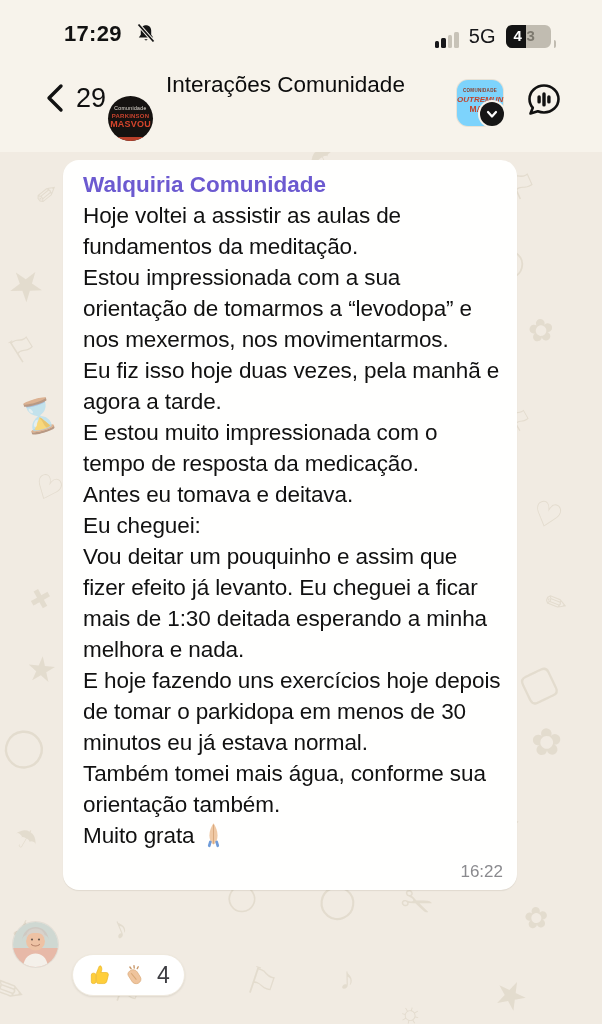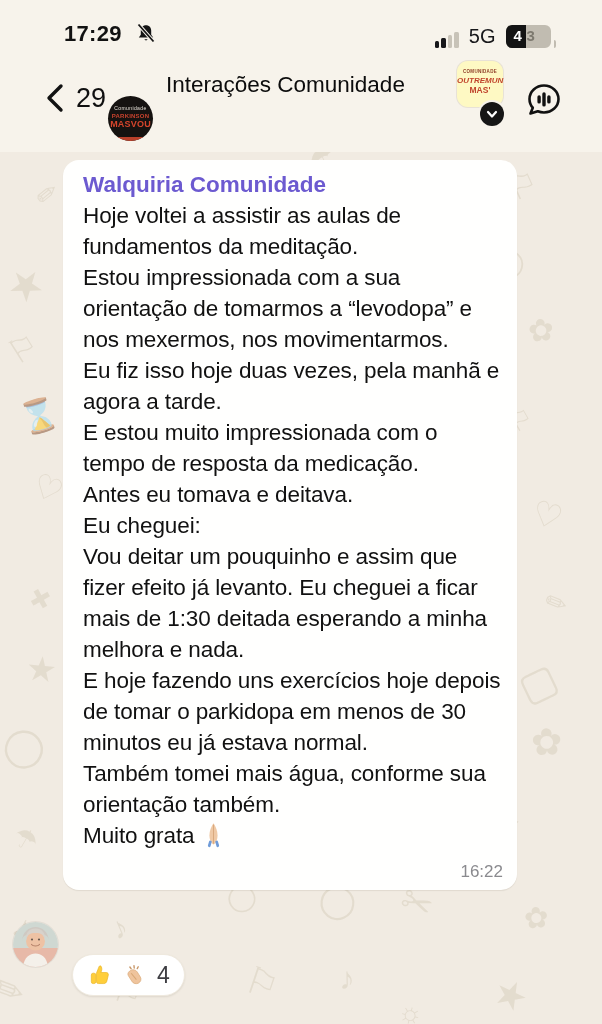--- a/index.html
+++ b/index.html
@@ -42,22 +42,22 @@
     background:#151210;color:#fff;overflow:hidden;text-align:center;cursor:pointer;
   }
   .g-avatar .t1{display:block;font-size:5px;color:#e8e3da;margin-top:9px;letter-spacing:.4px;}
   .g-avatar .t2{display:block;font-size:6px;color:#c8432e;font-weight:bold;margin-top:2px;letter-spacing:.2px;}
   .g-avatar .t3{display:block;font-size:9px;color:#d6452c;font-weight:bold;letter-spacing:.2px;}
   .g-avatar .redbar{position:absolute;bottom:0;left:0;right:0;height:4px;background:#b9402a;}
   .h-texts{position:absolute;left:166px;top:12px;width:290px;cursor:pointer;}
   .h-title{font-size:22.5px;font-weight:normal;color:#0c0c0c;white-space:nowrap;}
   .h-sub{font-size:17px;color:#8a8a8e;margin-top:3px;white-space:nowrap;}
   .sticker{
-    position:absolute;left:457px;top:1px;width:46px;height:46px;border-radius:11px;
-    background:#fef9c3;box-shadow:0 0 0 1px #e8e2d6;text-align:center;cursor:pointer;
+    position:absolute;left:457px;top:20px;width:46px;height:46px;border-radius:11px;
+    background:#7dd3fc;box-shadow:0 0 0 1px #e8e2d6;text-align:center;cursor:pointer;
   }
   .sticker .s1{display:block;font-size:4.5px;color:#8c3b26;font-weight:bold;margin-top:8px;letter-spacing:.3px;}
   .sticker .s2{display:block;font-size:8px;color:#c0442c;font-weight:bold;font-style:italic;margin-top:2px;}
   .sticker .s3{display:block;font-size:8.5px;color:#c0442c;font-weight:bold;}
   .check-badge{
     position:absolute;left:480px;top:42px;width:24px;height:24px;border-radius:50%;
     background:#161616;display:flex;align-items:center;justify-content:center;
     box-shadow:0 0 0 2px #f7f3eb;cursor:pointer;
   }
   .voicechat{position:absolute;left:524px;top:20px;width:40px;height:40px;cursor:pointer;}

